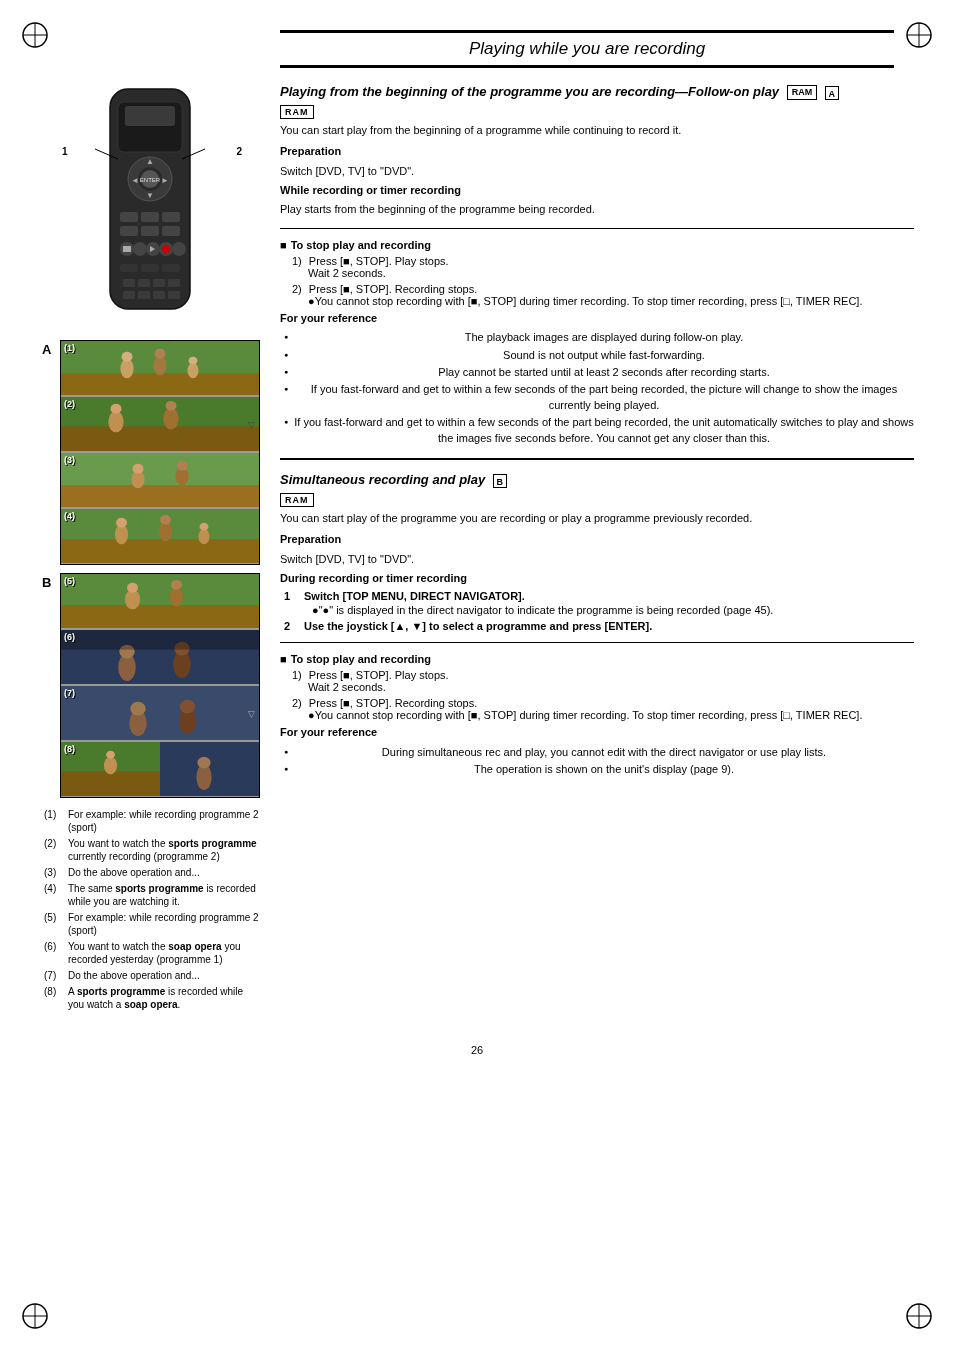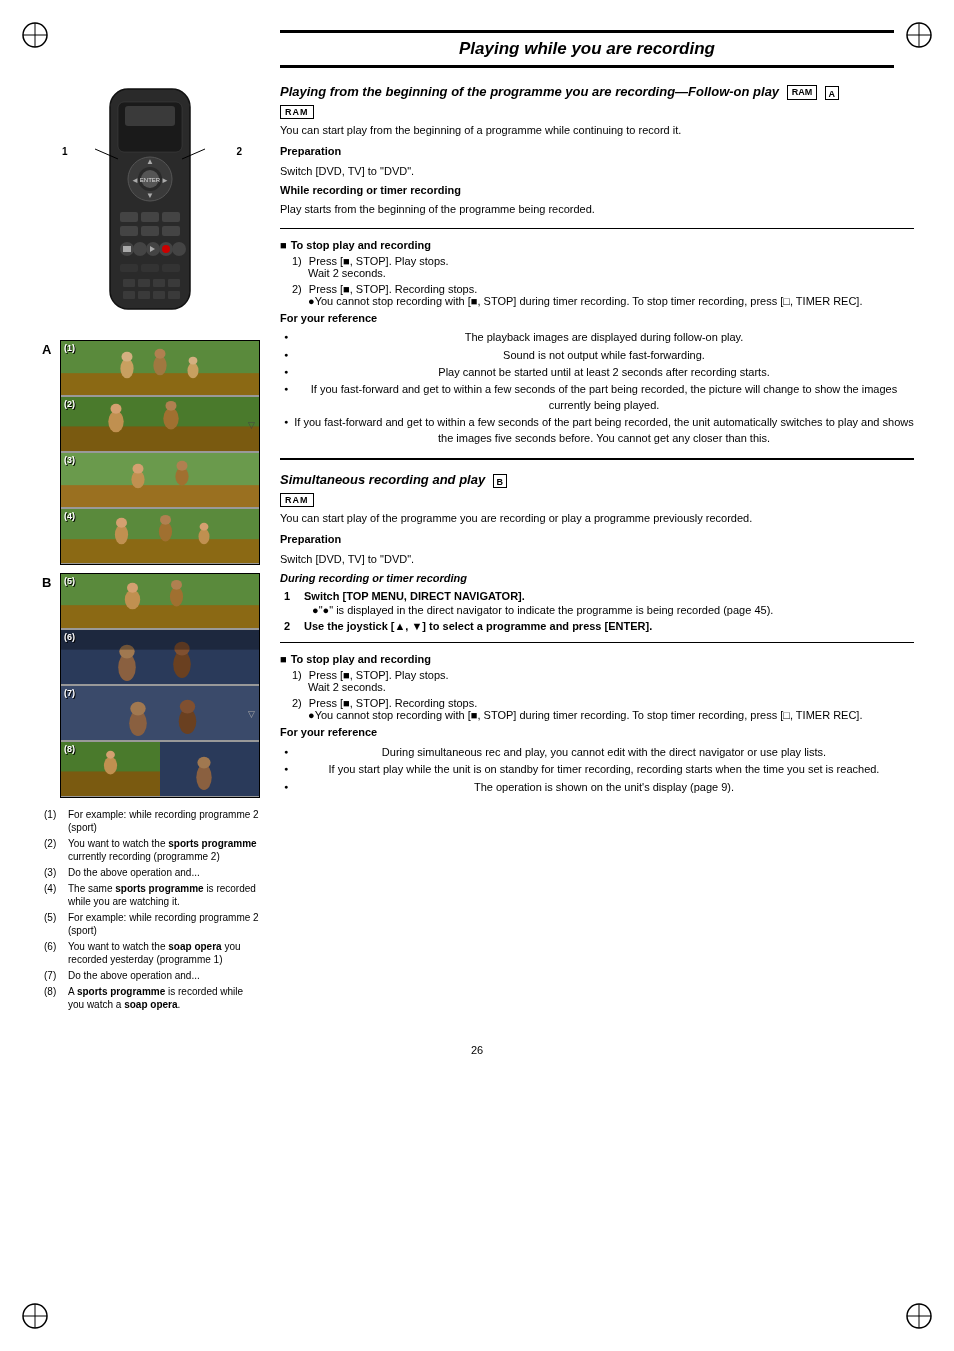--- a/index.html
+++ b/index.html
@@ -52,21 +52,21 @@
     .page-title-box {
       border-top: 3px solid #000;
       border-bottom: 3px solid #000;
       text-align: center;
       padding: 6px 0;
       margin-bottom: 16px;
     }
     .page-title {
       font-size: 17px;
       font-style: italic;
-      font-weight: bold;
+      font-weight: normal;
     }
 
     
     .section-heading {
       font-size: 13px;
       font-style: italic;
       font-weight: bold;
       margin-bottom: 4px;
       line-height: 1.3;
     }
@@ -585,21 +585,21 @@
           <span style="display:inline-block; border:1.5px solid #000; font-size:9px; font-weight:bold; padding:1px 4px; letter-spacing:1px;">RAM</span>
         </div>
 
         <p>You can start play of the programme you are recording or play a programme previously recorded.</p>
 
         <p style="margin-top:6px;">
           <span class="label-bold">Preparation</span>
         </p>
         <p>Switch [DVD, TV] to "DVD".</p>
 
-        <p style="margin-top:0;font-style:italic;">
+        <p style="margin-top:0;">
           <span class="label-bold">During recording or timer recording</span>
         </p>
 
         <div style="margin-left:4px; margin-bottom:6px;">
           <div style="display:flex; gap:6px; margin-bottom:4px; align-items:flex-start;">
             <span style="font-weight:bold; min-width:14px;">1</span>
             <div>
               <span style="font-weight:bold;">Switch [TOP MENU, DIRECT NAVIGATOR].</span>
               <div style="margin-left:8px; margin-top:2px;">●"●" is displayed in the direct navigator to indicate the programme is being recorded (page 45).</div>
             </div>
@@ -627,21 +627,20 @@
             <span>Press [■, STOP]. Recording stops.</span>
             <div style="margin-left:16px;">●You cannot stop recording with [■, STOP] during timer recording. To stop timer recording, press [□, TIMER REC].</div>
           </div>
         </div>
 
         <p style="margin-top:4px;">
           <span class="label-bold">For your reference</span>
         </p>
         <ul class="bullet-list">
           <li>During simultaneous rec and play, you cannot edit with the direct navigator or use play lists.</li>
-          <li>If you start play while the unit is on standby for timer recording, recording starts when the time you set is reached.</li>
           <li>The operation is shown on the unit's display (page 9).</li>
         </ul>
       </div>
 
     </div>
   </div>
 
   <div class="page-number">26</div>
 
 </div>

